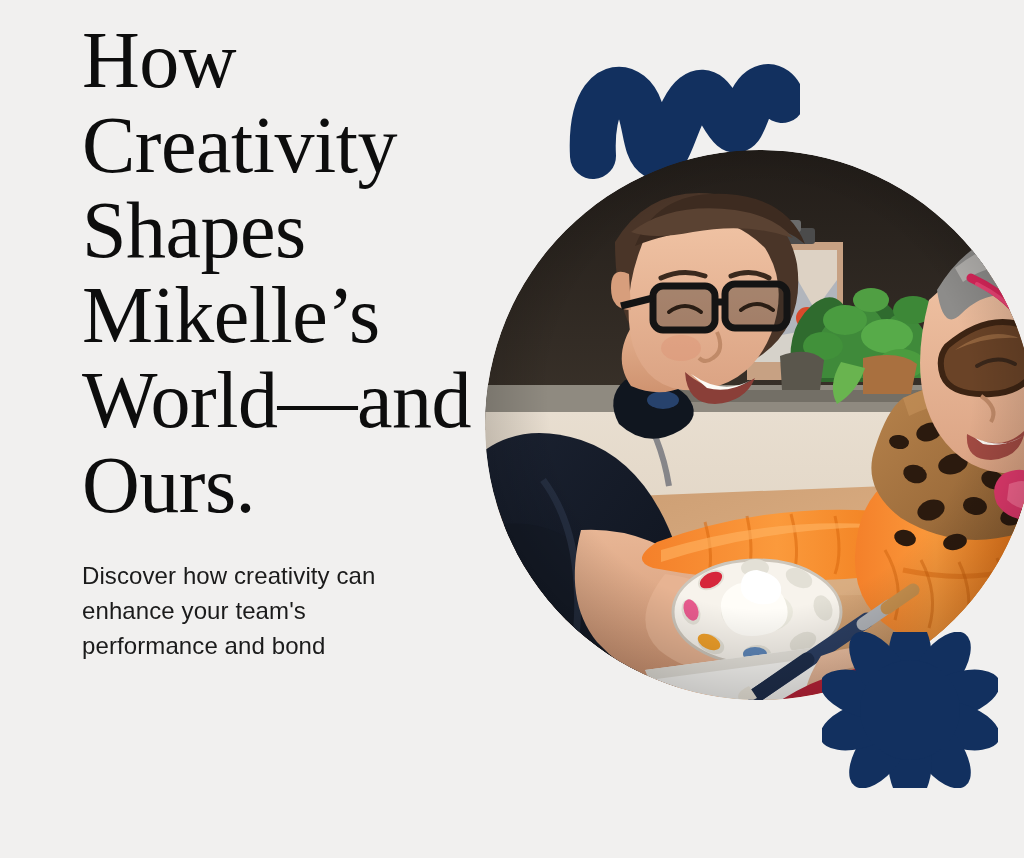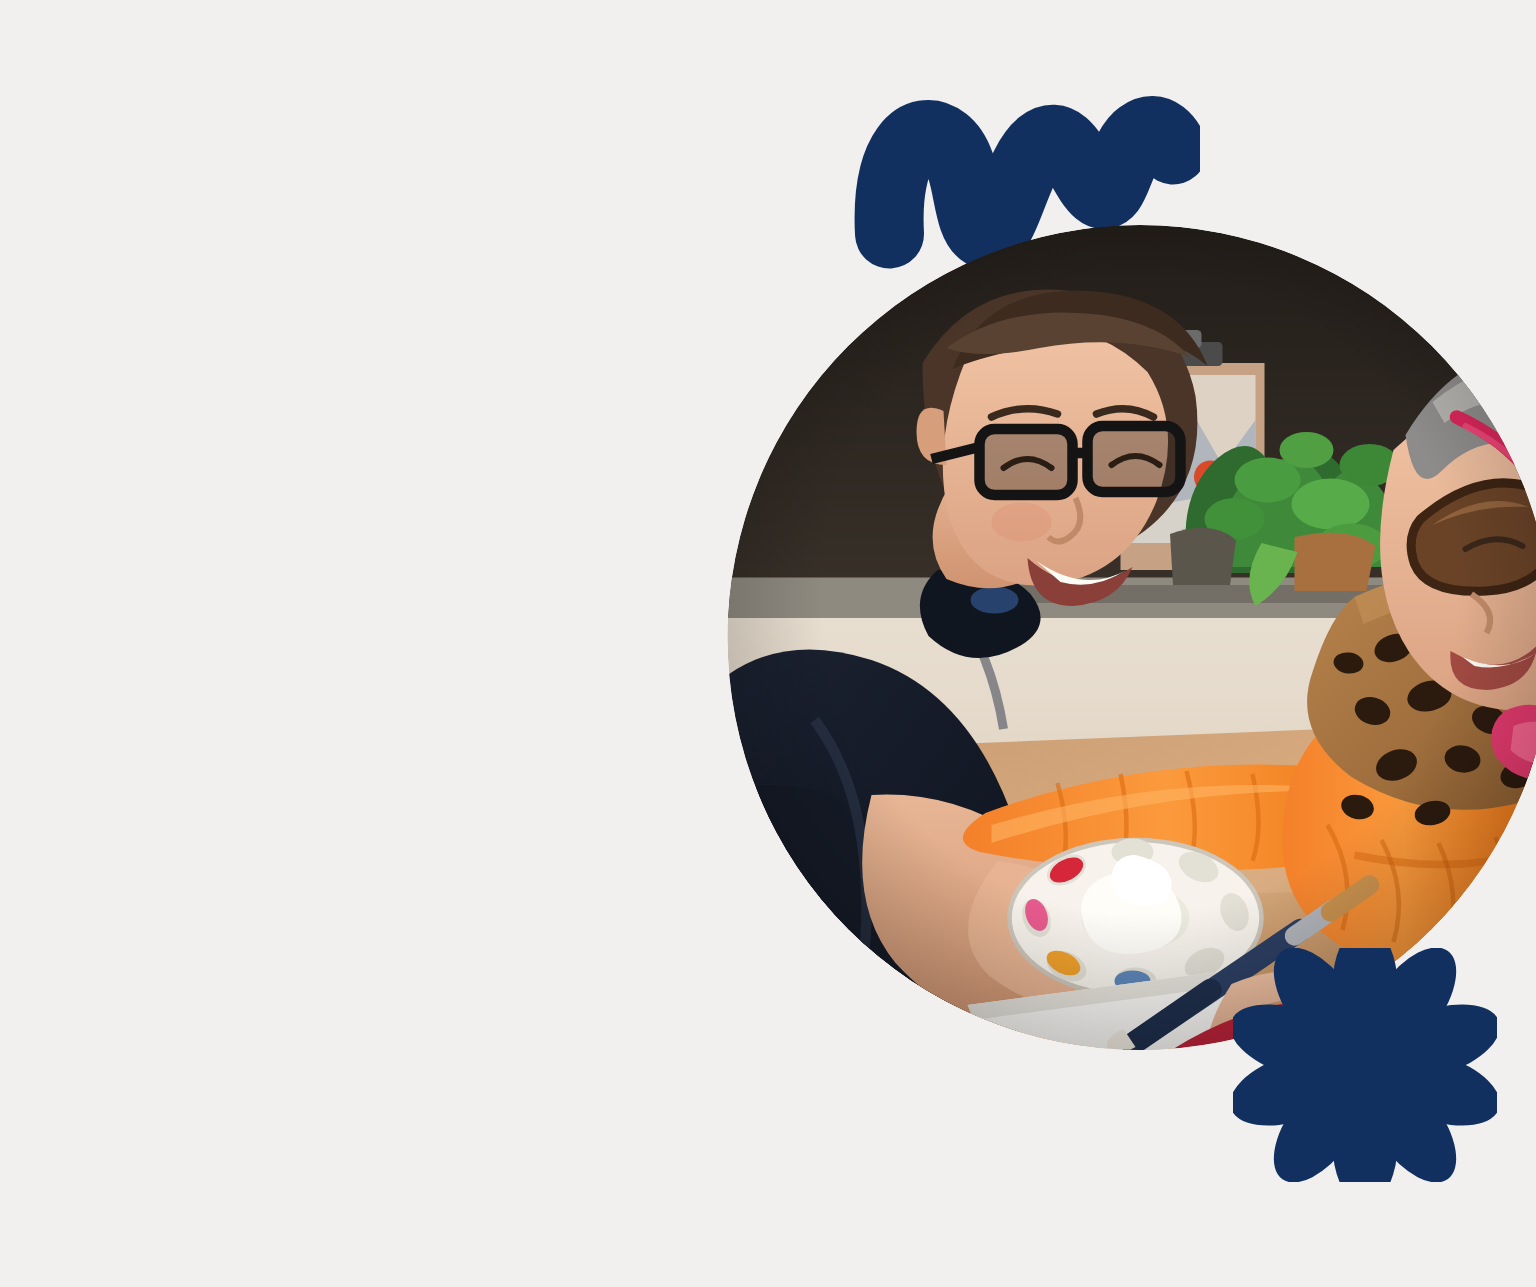--- a/index.html
+++ b/index.html
@@ -87,20 +87,31 @@
     width: 176px;
     height: 156px;
     pointer-events: none;
   }
 </style>
 </head>
 <body>
 
 <div id="hero">
 
+  <div id="text-col">
+    <h1 id="headline">How
+Creativity
+Shapes
+Mikelle’s
+World—and
+Ours.</h1>
+    <p id="subhead">Discover how creativity can
+enhance your team's
+performance and bond</p>
+  </div>
 
   <svg id="squiggle" viewBox="0 0 240 150" aria-hidden="true">
     <path d="M33 118 C 30 62, 52 42, 70 56 C 88 70, 82 110, 96 118
              C 110 126, 116 72, 134 58 C 152 44, 160 80, 172 90
              C 184 100, 186 62, 200 52 C 212 43, 220 56, 222 62" fill="none" stroke="#12305f" stroke-width="46" stroke-linecap="round" stroke-linejoin="round"></path>
   </svg>
 
   <div id="photo-circle">
     <svg id="photo-svg" viewBox="0 0 550 550" aria-hidden="true">
       <defs>

